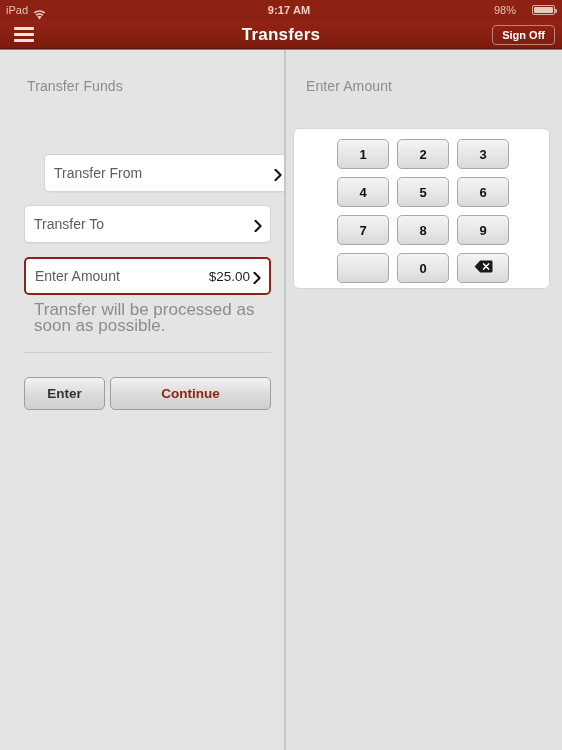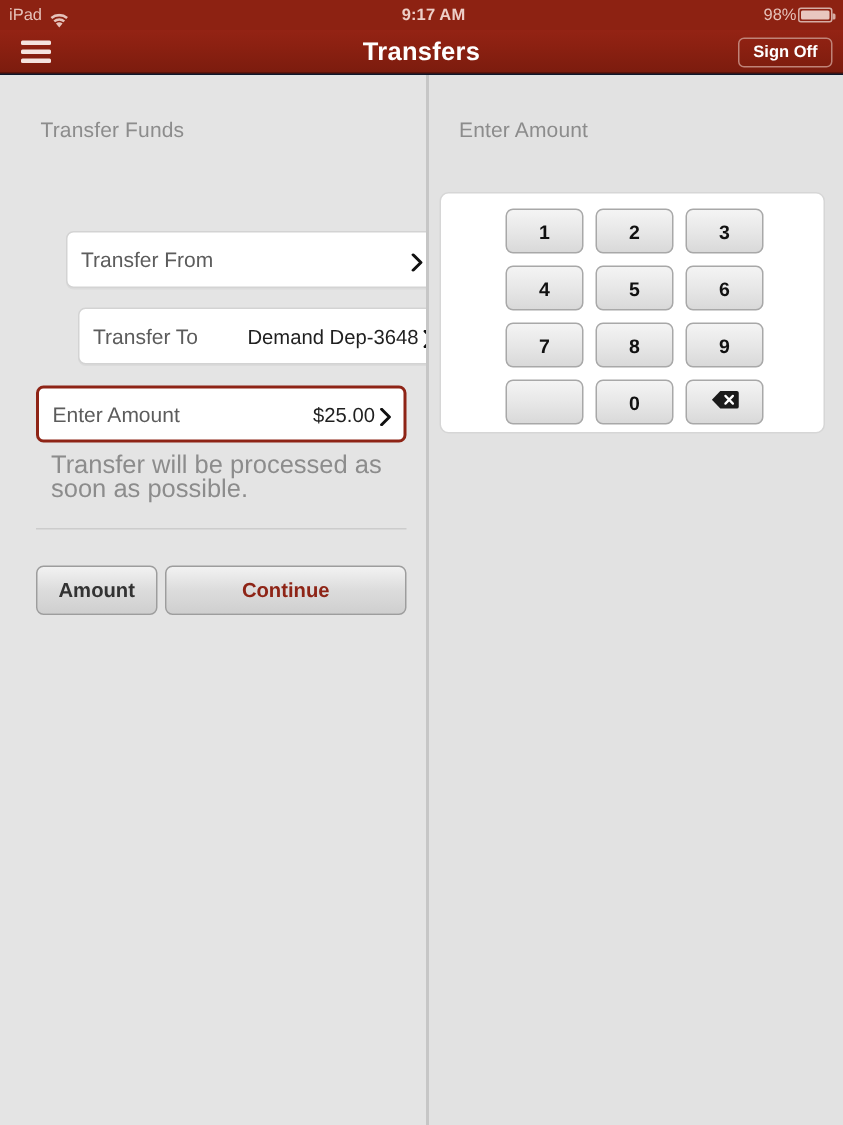--- a/index.html
+++ b/index.html
@@ -14,21 +14,21 @@
   body {
     font-family: "Liberation Sans", sans-serif;
     background: #e4e4e4;
     -webkit-font-smoothing: antialiased;
   }
 
   .screen {
     position: relative;
     width: 562px;
     height: 750px;
-    background: #0f172a;
+    background: #8b5cf6;
   }
 
   
   .status-bar {
     position: absolute;
     top: 0; left: 0;
     width: 562px;
     height: 20px;
     background: #8d2212;
     color: #e8c5bd;
@@ -59,21 +59,21 @@
     color: #edcec7;
     letter-spacing: 0.1px;
     margin-left: 16px;
   }
   .status-right {
     position: absolute;
     right: 7px; top: 0;
     height: 20px;
     display: flex;
     align-items: center;
-    gap: 1px;
+    gap: 16px;
   }
   .battery-pct { font-size: 11px; color: #e6c2ba; }
   .battery {
     position: relative;
     width: 23px; height: 10px;
     border: 1px solid #d6ada4;
     border-radius: 2px;
   }
   .battery::after {
     content: "";
@@ -193,21 +193,21 @@
     left: 24px;
     width: 247px;
     height: 38px;
     background: #ffffff;
     border: 1px solid #d3d3d3;
     border-radius: 5px;
     box-shadow: 0 1px 0 rgba(0,0,0,0.04);
     cursor: pointer;
   }
   .form-row.row-from { top: 104px; margin-left: 20px; }
-  .form-row.row-to   { top: 155px; margin-left: 28px; }
+  .form-row.row-to   { top: 155px; }
   .form-row.row-amount {
     top: 207px;
     border: 2px solid #8e2416;
     box-shadow: none;
   }
   .row-label {
     position: absolute;
     left: 9px; top: 0;
     height: 100%;
     display: flex;
@@ -364,21 +364,20 @@
         <span class="row-label">Transfer From</span>
         <span class="chevron">
           <svg width="8" height="12" viewBox="0 0 8 12">
               <path d="M1.4 0.8 L6.6 6 L1.4 11.2" stroke="#111" stroke-width="2" fill="none" stroke-linecap="round" stroke-linejoin="round"></path>
             </svg>
         </span>
       </div>
 
       <div class="form-row row-to">
         <span class="row-label">Transfer To</span>
-        <span class="row-value">Demand Dep-3648</span>
         <span class="chevron">
           <svg width="8" height="12" viewBox="0 0 8 12">
               <path d="M1.4 0.8 L6.6 6 L1.4 11.2" stroke="#111" stroke-width="2" fill="none" stroke-linecap="round" stroke-linejoin="round"></path>
             </svg>
         </span>
       </div>
 
       <div class="form-row row-amount">
         <span class="row-label">Enter Amount</span>
         <span class="row-value">$25.00</span>
@@ -386,21 +385,21 @@
           <svg width="8" height="12" viewBox="0 0 8 12">
               <path d="M1.4 0.8 L6.6 6 L1.4 11.2" stroke="#111" stroke-width="2" fill="none" stroke-linecap="round" stroke-linejoin="round"></path>
             </svg>
         </span>
       </div>
 
       <div class="helper-text">Transfer will be processed as soon as possible.</div>
 
       <div class="rule"></div>
 
-      <button class="btn btn-cancel">Amount</button>
+      <button class="btn btn-cancel">Enter</button>
       <button class="btn btn-continue">Continue</button>
     </div>
 
     <div class="col-divider"></div>
 
     <div class="right-pane">
       <div class="section-label">Enter Amount</div>
 
       <div class="keypad-card">
         <div class="keypad-grid">

